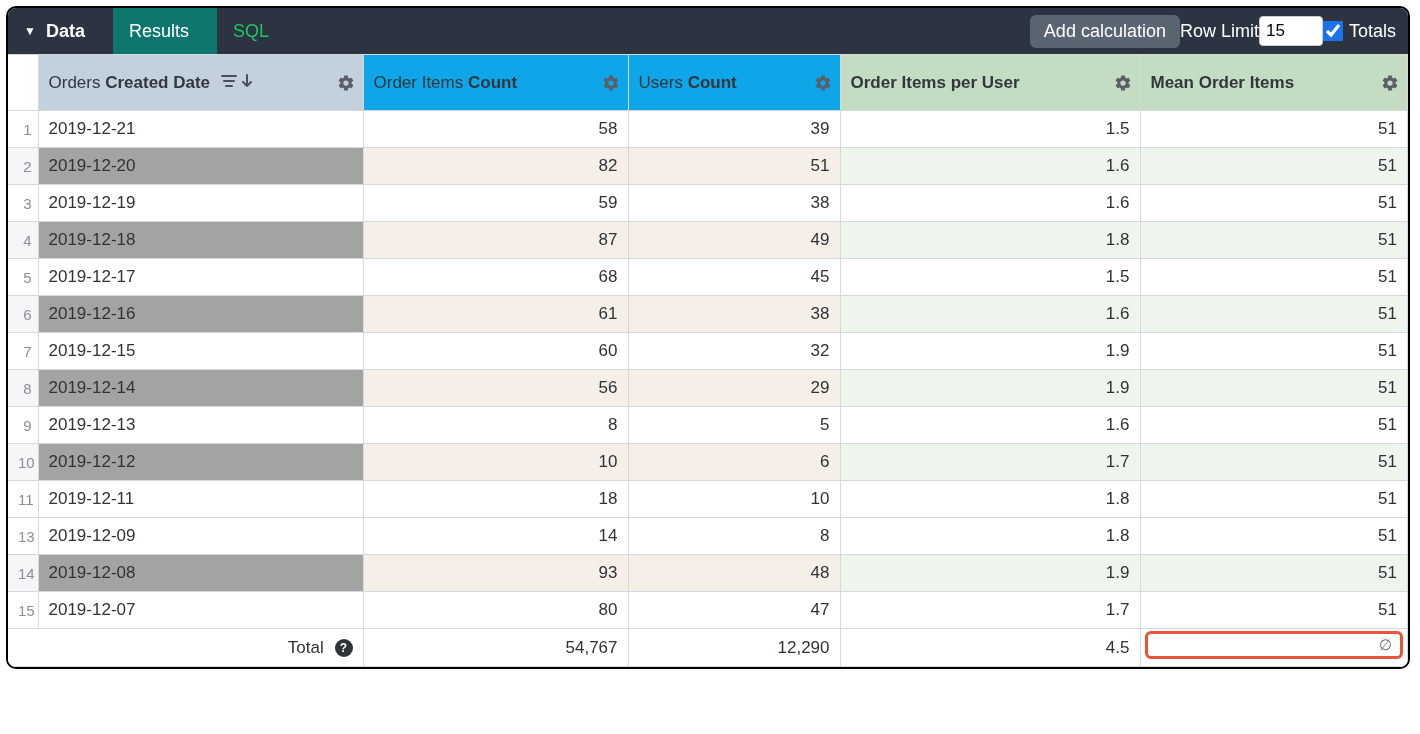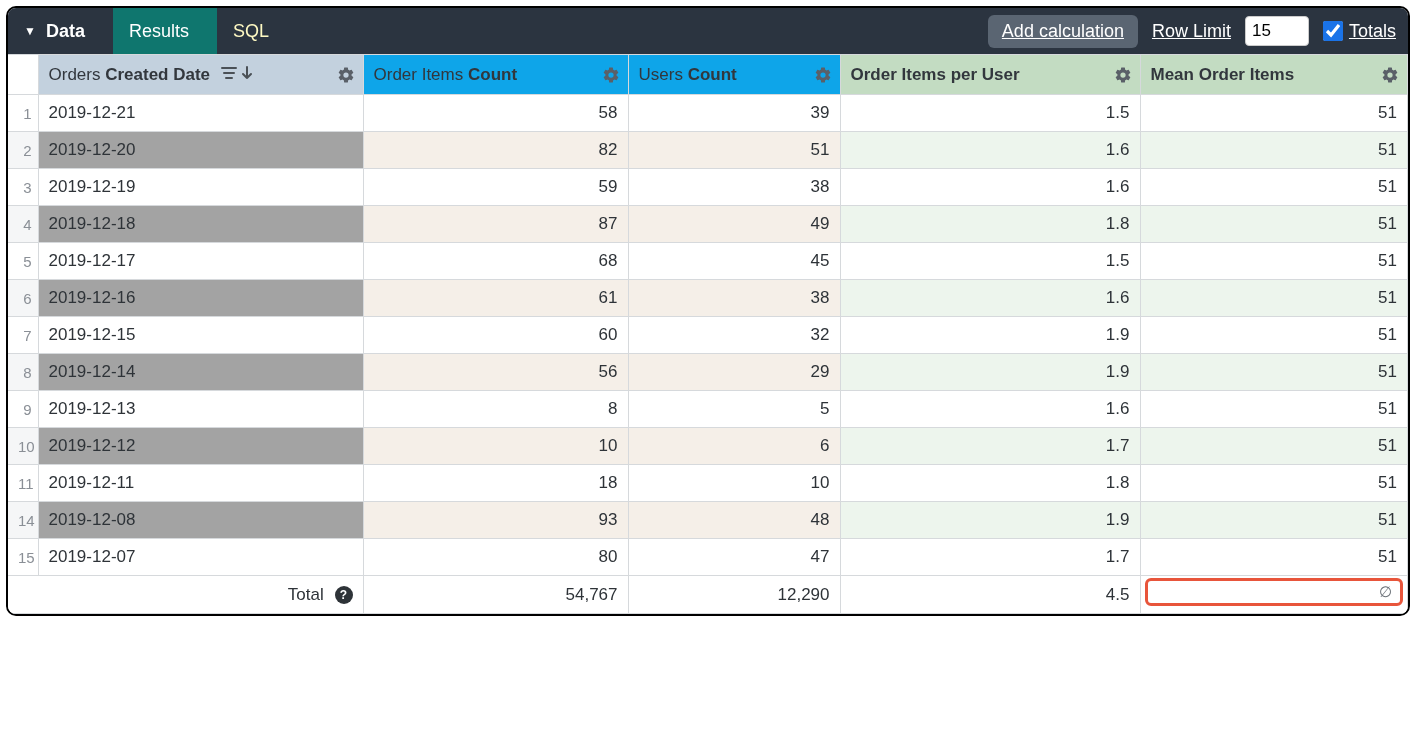--- a/index.html
+++ b/index.html
@@ -28,28 +28,26 @@
     display: flex;
     align-items: center;
     padding: 0 28px 0 16px;
     font-size: 18px;
     color: #c6cbd2;
     cursor: pointer;
   }
   .tab.data { color: #fff; font-weight: 700; }
   .tab.data .caret { margin-right: 10px; font-size: 12px; }
   .tab.results { background: #0f766e; color: #fff; font-weight: 400; }
-  .tab.sql { color: #fef9c3; }
+  .tab.sql { color: #22c55e; }
   .topbar-spacer { flex: 1; }
   .topbar-right {
     display: flex;
     align-items: center;
-    gap: 14px;
     padding-right: 12px;
-    text-decoration: underline;
   }
   .btn-calc {
     background: #5a6572;
     color: #fff;
     border: none;
     border-radius: 6px;
     padding: 6px 14px;
     font-size: 18px;
     cursor: pointer;
   }
@@ -80,21 +78,21 @@
     font-size: 17px;
     padding: 8px 10px;
     white-space: nowrap;
     overflow: hidden;
   }
   th {
     text-align: left;
     font-weight: 400;
     color: #32373d;
     position: relative;
-    height: 40px;
+    height: 56px;
   }
   th .bold { font-weight: 700; }
   th.dim { background: #c3d1de; }
   th.meas { background: #0ea5e9; }
   th.calc { background: #c3dcc2; }
   th.rownum-h { background: #fff; border-left: none; }
   td.rownum {
     text-align: right;
     color: #8a8f96;
     font-size: 15px;
@@ -319,20 +317,28 @@
           <td class="num calc">51</td>
         </tr>
         <tr class="">
           <td class="rownum">11</td>
           <td class="date">2019-12-11</td>
           <td class="num meas">18</td>
           <td class="num meas">10</td>
           <td class="num calc">1.8</td>
           <td class="num calc">51</td>
         </tr>
+        <tr class="">
+          <td class="rownum">13</td>
+          <td class="date">2019-12-09</td>
+          <td class="num meas">14</td>
+          <td class="num meas">8</td>
+          <td class="num calc">1.8</td>
+          <td class="num calc">51</td>
+        </tr>
         <tr class="even">
           <td class="rownum">14</td>
           <td class="date">2019-12-08</td>
           <td class="num meas">93</td>
           <td class="num meas">48</td>
           <td class="num calc">1.9</td>
           <td class="num calc">51</td>
         </tr>
         <tr class="">
           <td class="rownum">15</td>

